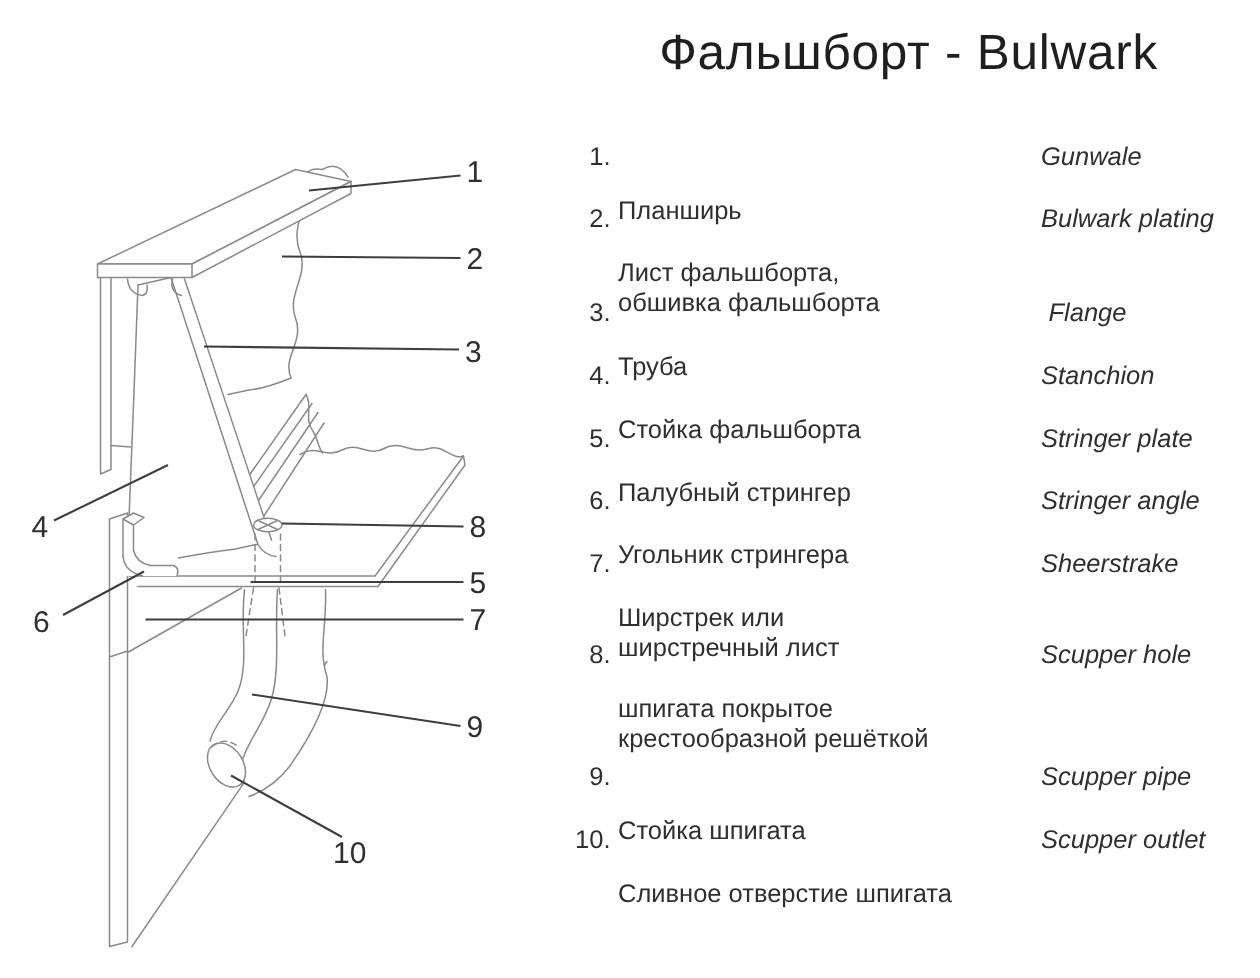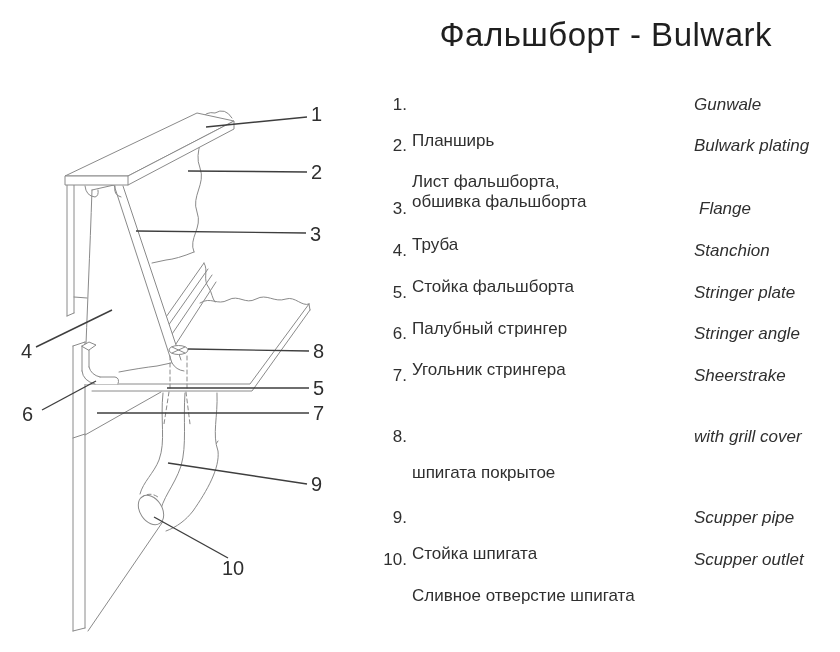--- a/index.html
+++ b/index.html
@@ -192,33 +192,36 @@
         <div>Угольник стрингера</div>
       </div>
     <div class="len">
         <div>Stringer angle</div>
       </div>
   </div>
 
   <div class="lrow" style="top:366px">
     <div class="lnum">7.</div>
     <div class="lru">
+      <div>Ширстрек или</div>
+      <div>ширстречный лист</div>
     </div>
     <div class="len">
         <div>Sheerstrake</div>
       </div>
   </div>
 
   <div class="lrow" style="top:427px">
     <div class="lnum">8.</div>
     <div class="lru">
       <div>шпигата покрытое</div>
-    </div>
-    <div class="len">
-      <div>with grill cover</div>
+      <div>крестообразной решёткой</div>
+    </div>
+    <div class="len">
+      <div>Scupper hole</div>
     </div>
   </div>
 
   <div class="lrow" style="top:508px">
     <div class="lnum">9.</div>
     <div class="lru">
         <div>Стойка шпигата</div>
       </div>
     <div class="len">
         <div>Scupper pipe</div>

